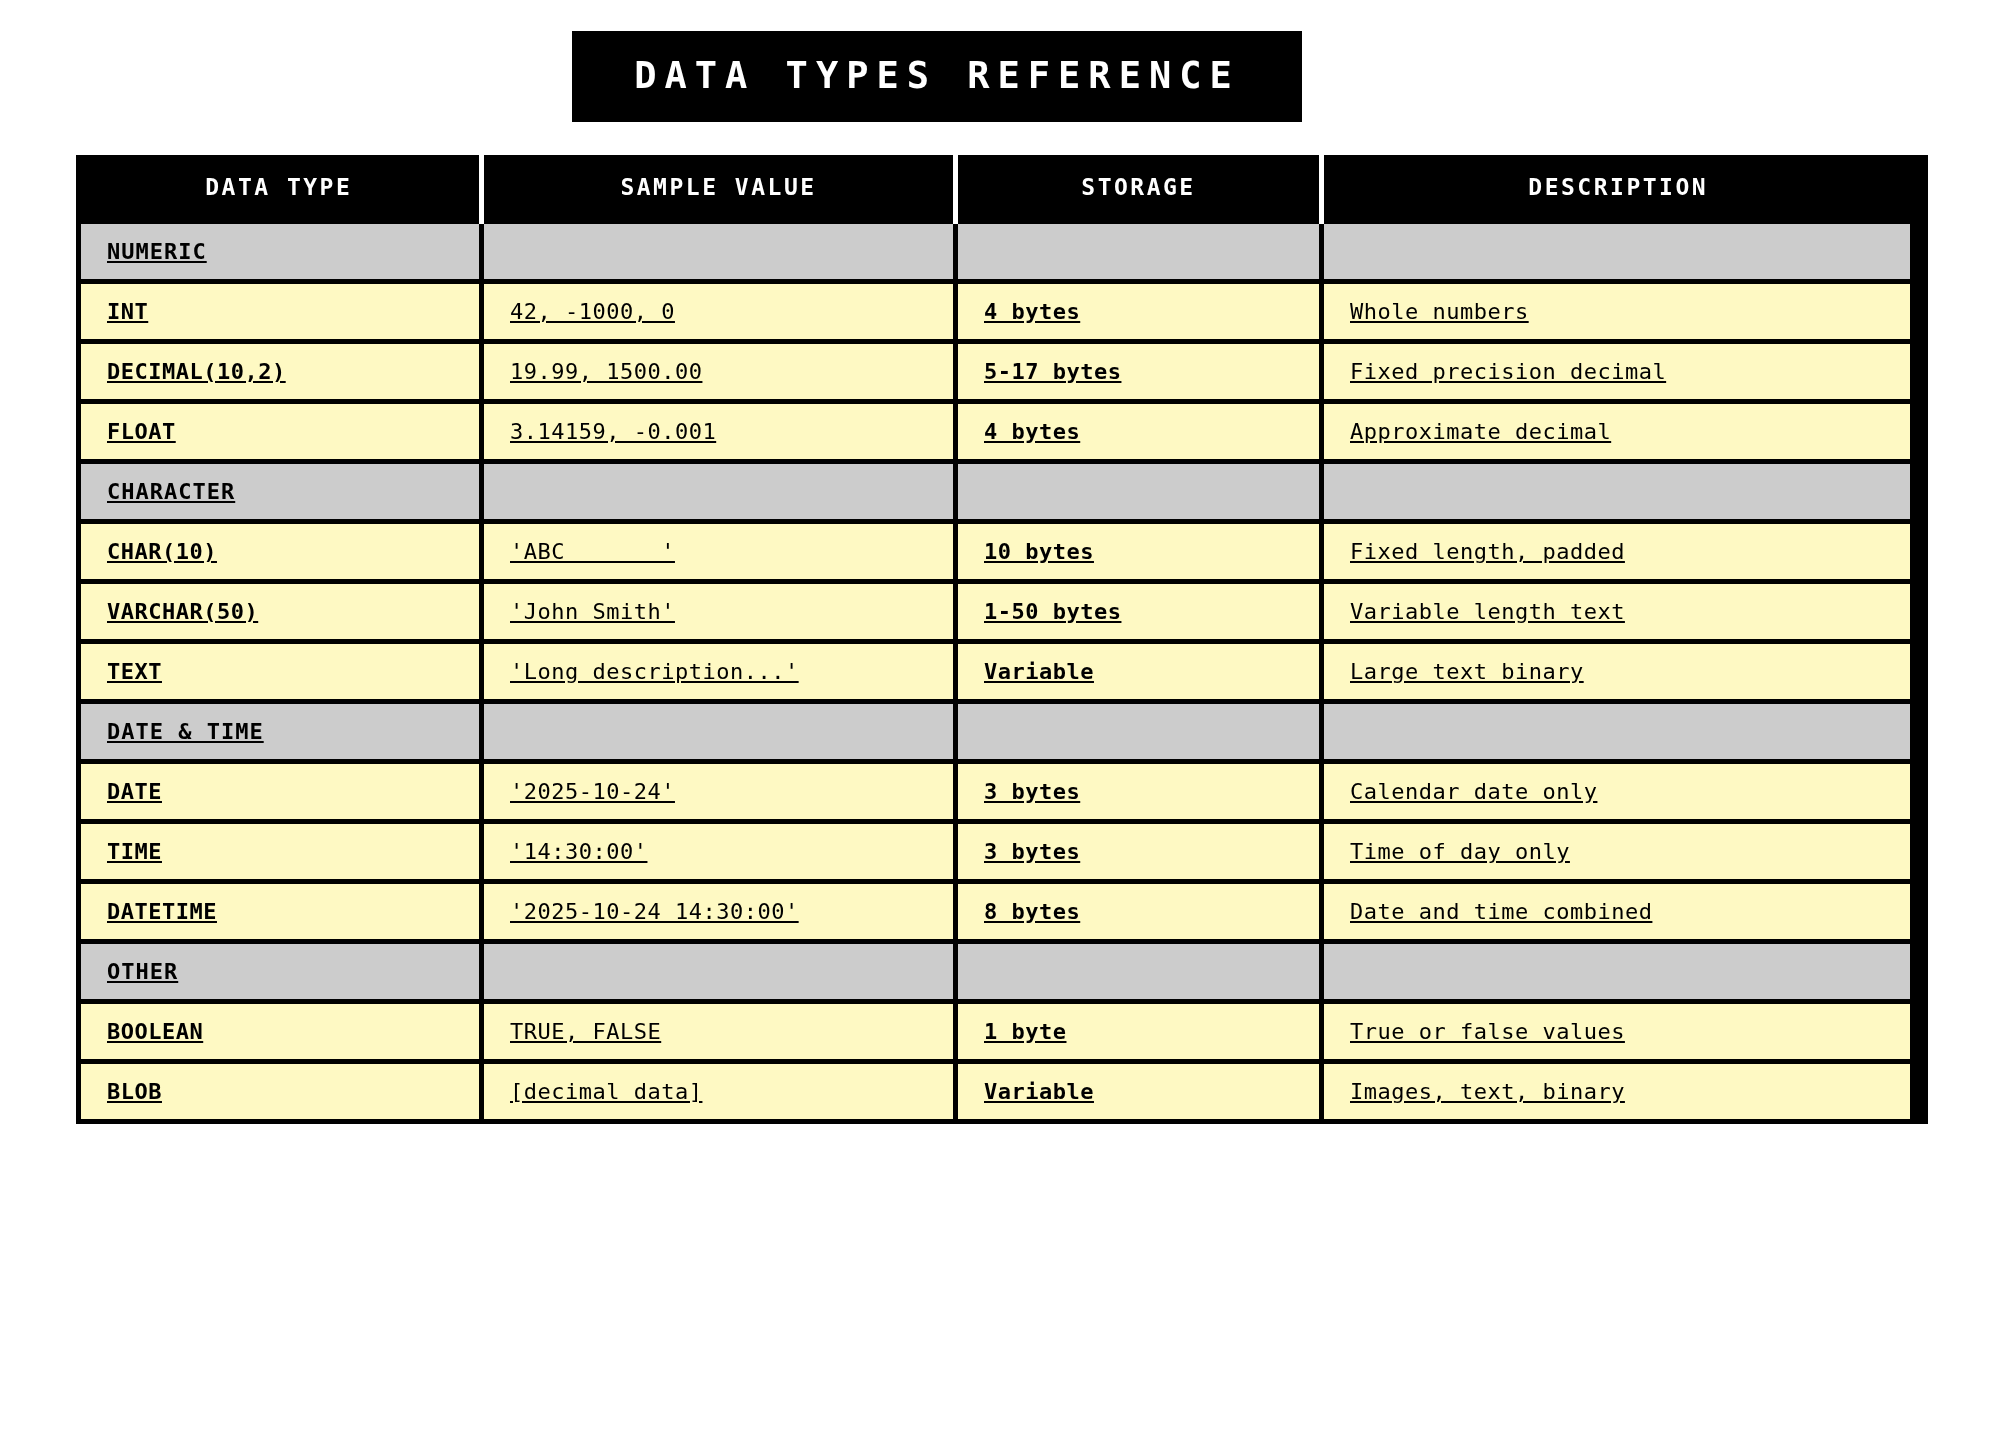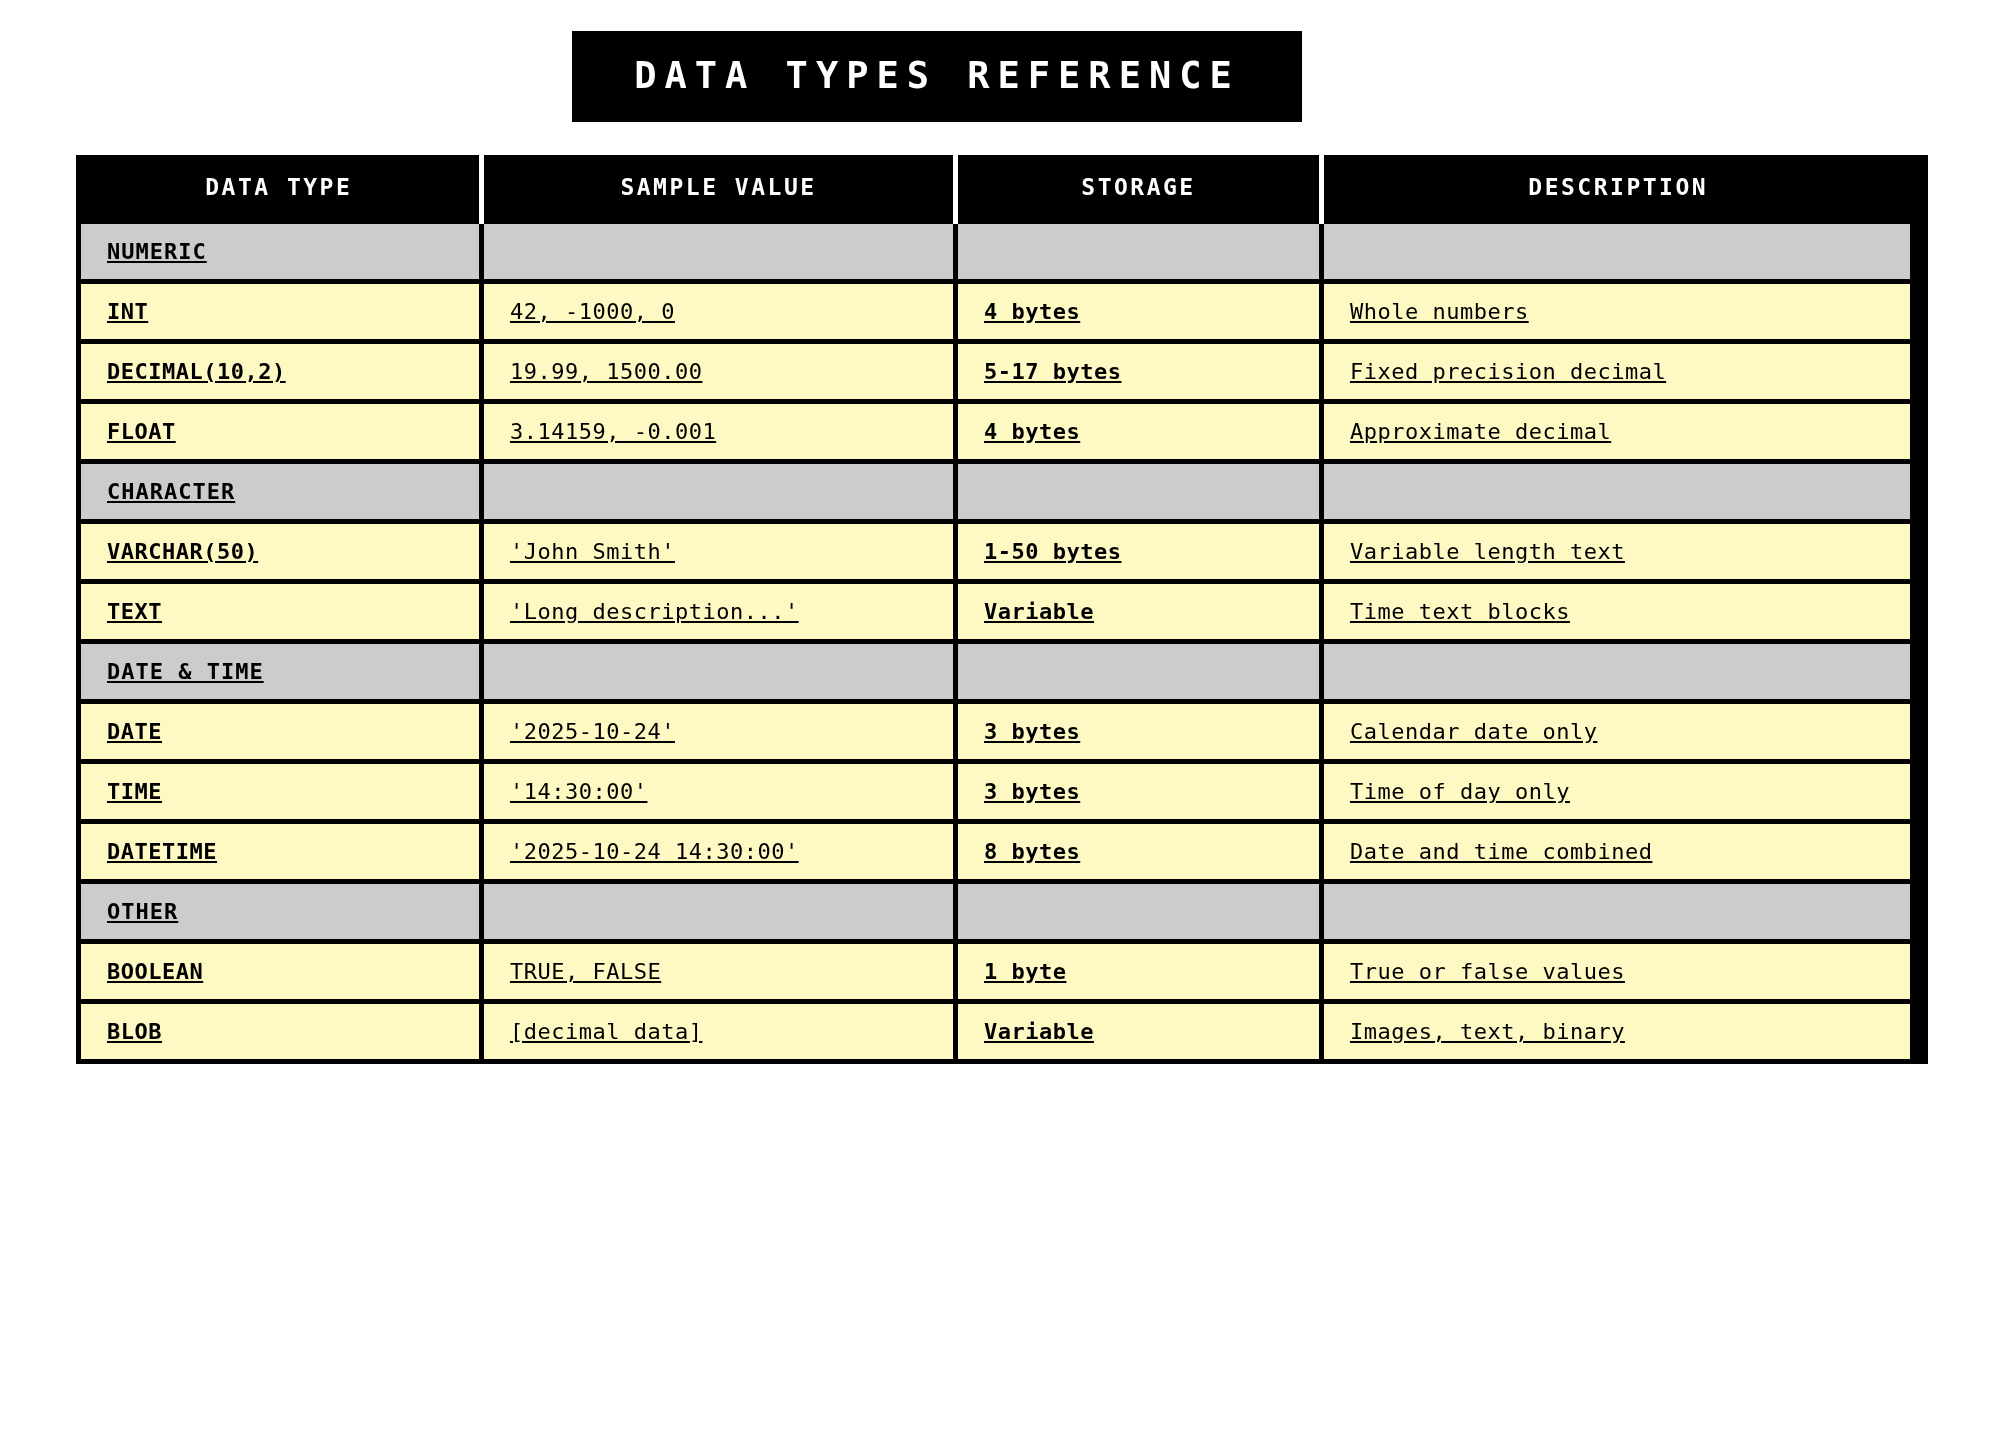--- a/index.html
+++ b/index.html
@@ -174,30 +174,36 @@
             <td class="col-storage">4 bytes</td>
             <td class="col-desc">Approximate decimal</td>
           </tr>
           <tr class="cat-row">
             <td class="col-type first">CHARACTER</td>
             <td class="col-sample"></td>
             <td class="col-storage"></td>
             <td class="col-desc"></td>
           </tr>
           <tr class="data-row">
+            <td class="col-type first">CHAR(10)</td>
+            <td class="col-sample">'ABC       '</td>
+            <td class="col-storage">10 bytes</td>
+            <td class="col-desc">Fixed length, padded</td>
+          </tr>
+          <tr class="data-row">
             <td class="col-type first">VARCHAR(50)</td>
             <td class="col-sample">'John Smith'</td>
             <td class="col-storage">1-50 bytes</td>
             <td class="col-desc">Variable length text</td>
           </tr>
           <tr class="data-row">
             <td class="col-type first">TEXT</td>
             <td class="col-sample">'Long description...'</td>
             <td class="col-storage">Variable</td>
-            <td class="col-desc">Time text blocks</td>
+            <td class="col-desc">Large text binary</td>
           </tr>
           <tr class="cat-row">
             <td class="col-type first">DATE &amp; TIME</td>
             <td class="col-sample"></td>
             <td class="col-storage"></td>
             <td class="col-desc"></td>
           </tr>
           <tr class="data-row">
             <td class="col-type first">DATE</td>
             <td class="col-sample">'2025-10-24'</td>

